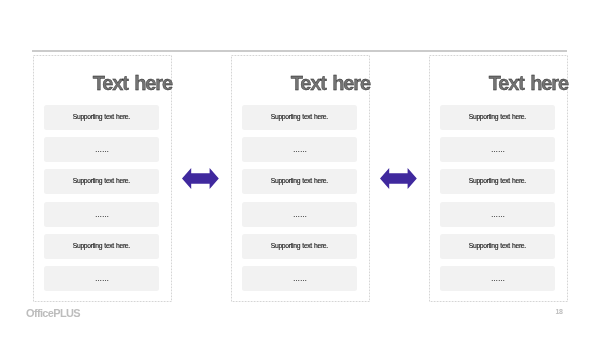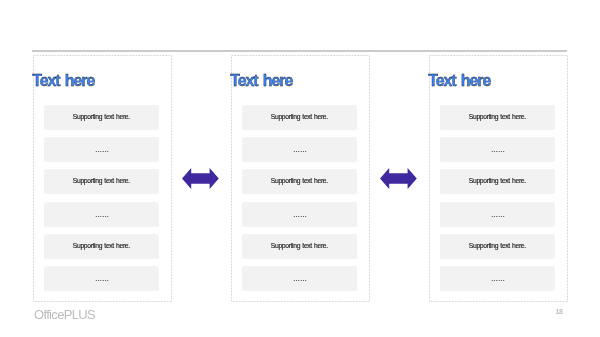--- a/index.html
+++ b/index.html
@@ -2,29 +2,29 @@
 <html><head>
 <meta charset="utf-8">
 <style>
   html,body{margin:0;padding:0;}
   body{width:600px;height:337px;background:#ffffff;font-family:"Liberation Sans",sans-serif;overflow:hidden;-webkit-font-smoothing:antialiased;}
   .slide{position:relative;width:600px;height:337px;background:#fff;}
   .topline{position:absolute;left:32.2px;top:50px;width:534.8px;height:2px;background:#cbcbcb;}
   .panel{position:absolute;top:55px;height:247px;width:139px;}
   .p1{left:33px;} .p2{left:231px;} .p3{left:429px;}
   .panel .dash{position:absolute;left:0;top:0;width:139px;height:247px;overflow:visible;}
-  .ptitle{backface-visibility:hidden;position:absolute;left:0;right:0;top:17px;text-align:left;font-size:16px;font-weight:bold;color:#3b82f6;letter-spacing:-1.12px;word-spacing:2.0px;text-indent:-0.7px;-webkit-text-stroke:0.34px #181818;}
+  .ptitle{backface-visibility:hidden;position:absolute;left:0;right:0;top:17px;text-align:right;font-size:20px;font-weight:bold;color:#737373;letter-spacing:-1.12px;word-spacing:2.0px;text-indent:-0.7px;-webkit-text-stroke:0.34px #181818;}
   .rows{position:absolute;left:11px;top:50px;width:115px;height:186px;}
   .row{position:absolute;left:0;width:115px;height:25px;background:#f2f2f2;border-radius:2.5px;}
   .row:nth-of-type(1){top:0px;} .row:nth-of-type(2){top:32px;} .row:nth-of-type(3){top:64px;} .row:nth-of-type(4){top:97px;} .row:nth-of-type(5){top:129px;} .row:nth-of-type(6){top:161px;}
   .row span{backface-visibility:hidden;position:absolute;left:0;width:115px;text-align:center;top:8px;line-height:8px;font-size:6.75px;color:#1f1f1f;letter-spacing:-0.34px;word-spacing:0.7px;text-indent:-0.34px;-webkit-text-stroke:0.17px #1f1f1f;}
   .row span.dots{font-size:7px;line-height:8px;top:9px;letter-spacing:0px;text-indent:1px;}
   .arrow{position:absolute;top:168.2px;width:36.8px;height:21px;}
   .a1{left:182px;} .a2{left:379.9px;}
-  .footer-left{backface-visibility:hidden;position:absolute;left:34px;top:307px;font-size:13px;font-weight:normal;letter-spacing:-0.66px;color:#bdbdbd;}
+  .footer-left{backface-visibility:hidden;position:absolute;left:26px;top:307px;font-size:11px;font-weight:bold;letter-spacing:-0.66px;color:#bdbdbd;}
   .footer-right{backface-visibility:hidden;position:absolute;left:555.6px;top:308px;font-size:7px;font-weight:bold;letter-spacing:-0.4px;color:#bdbdbd;}
 </style>
 </head>
 <body>
 
 <div class="slide">
   <div class="topline" style="background: rgb(203, 203, 203);"></div>
 
   <div class="panel p1">
     <svg class="dash" viewBox="0 0 139 247">

